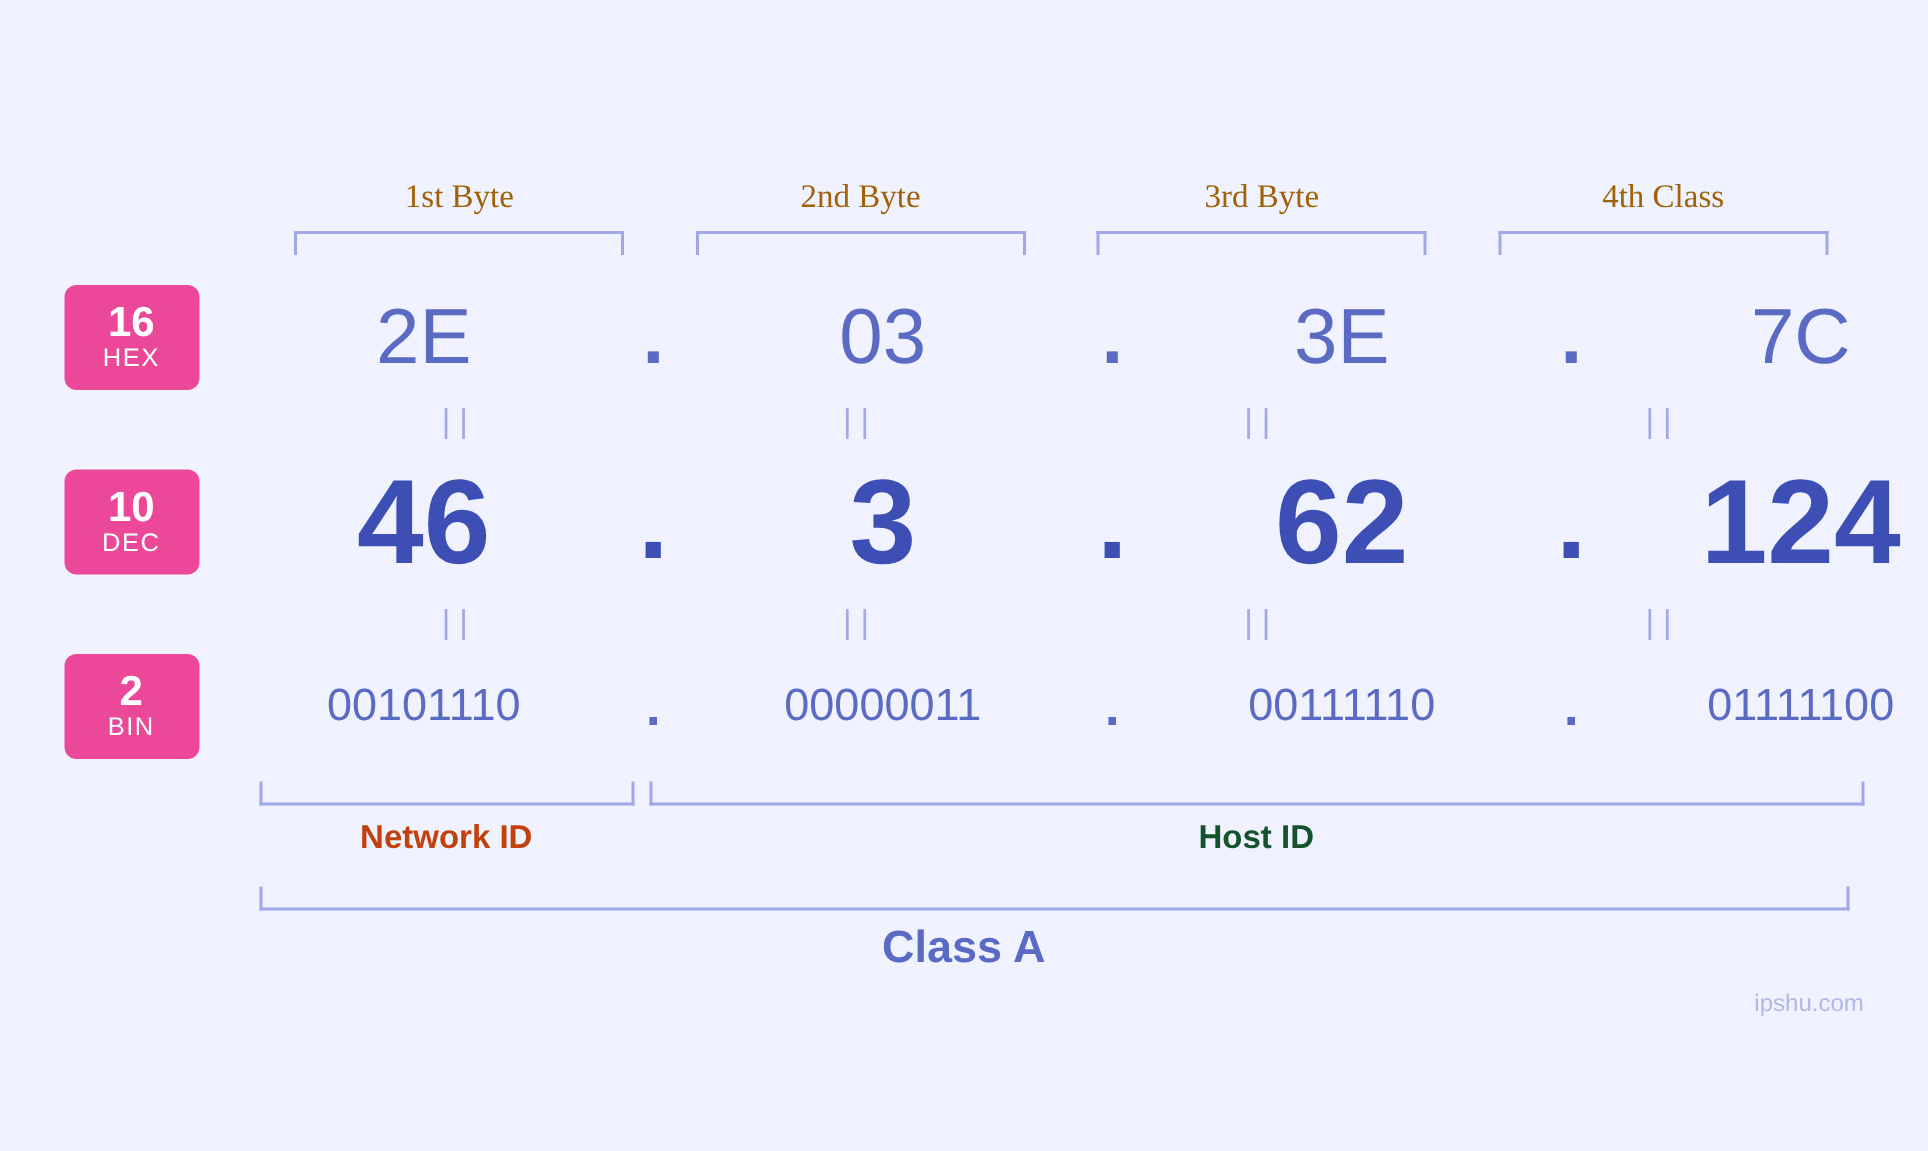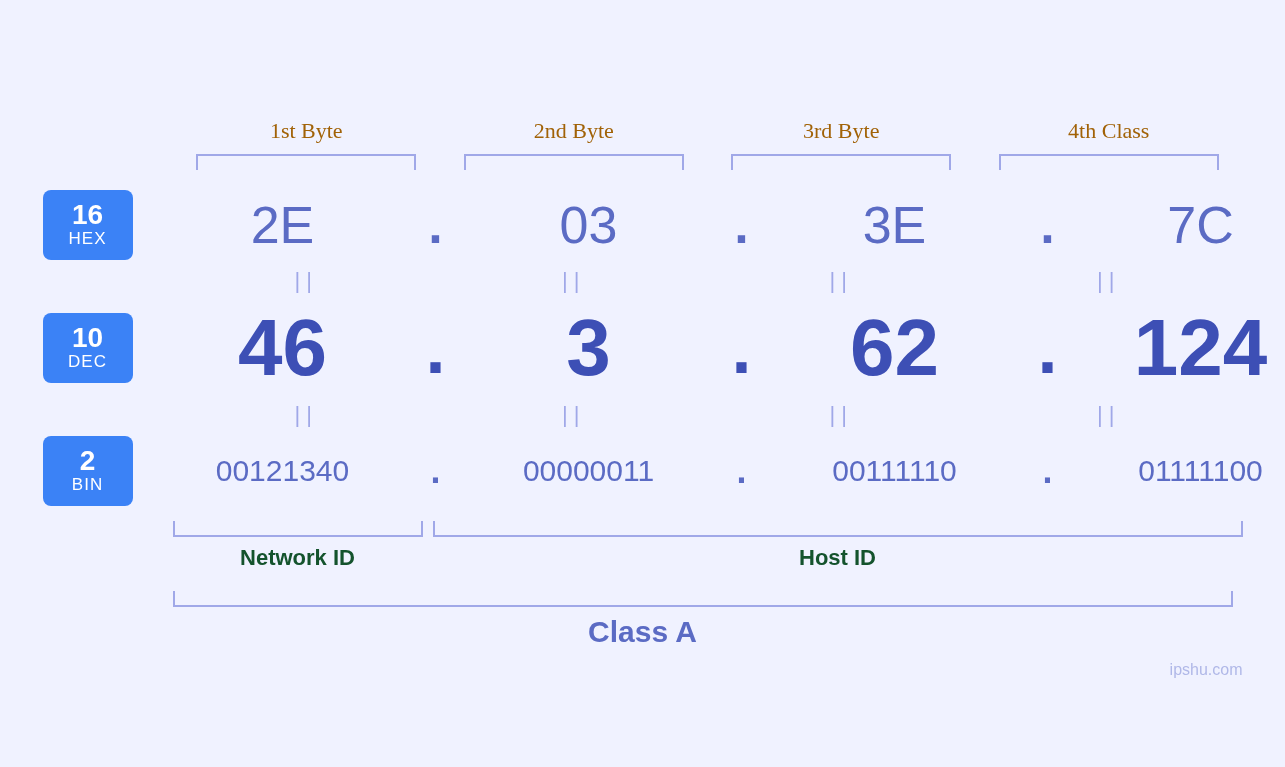--- a/index.html
+++ b/index.html
@@ -55,21 +55,21 @@
     
     .row {
       display: flex;
       align-items: center;
       margin-bottom: 0;
     }
 
     .label-box {
       width: 90px;
       height: 70px;
-      background: #3b82f6;
+      background: #ec4899;
       border-radius: 8px;
       display: flex;
       flex-direction: column;
       align-items: center;
       justify-content: center;
       color: white;
       margin-right: 40px;
       flex-shrink: 0;
     }
 
@@ -172,21 +172,21 @@
 
     .id-labels-row {
       display: flex;
       padding-left: 130px;
       margin-top: 8px;
     }
 
     .network-id-label {
       width: 250px;
       text-align: center;
-      color: #14532d;
+      color: #c2410c;
       font-size: 22px;
       font-weight: bold;
     }
 
     .host-id-label {
       flex: 1;
       text-align: center;
       color: #14532d;
       font-size: 22px;
       font-weight: bold;
@@ -287,21 +287,21 @@
     <div class="equals-cell">||</div>
     <div class="equals-cell">||</div>
   </div>
 
   <div class="row">
     <div class="label-box">
       <span class="base-num">2</span>
       <span class="base-name">BIN</span>
     </div>
     <div class="values-area">
-      <div class="byte-value bin">00121340</div>
+      <div class="byte-value bin">00101110</div>
       <div class="dot bin">.</div>
       <div class="byte-value bin">00000011</div>
       <div class="dot bin">.</div>
       <div class="byte-value bin">00111110</div>
       <div class="dot bin">.</div>
       <div class="byte-value bin">01111100</div>
     </div>
   </div>
 
   <div class="bottom-bracket-row">

